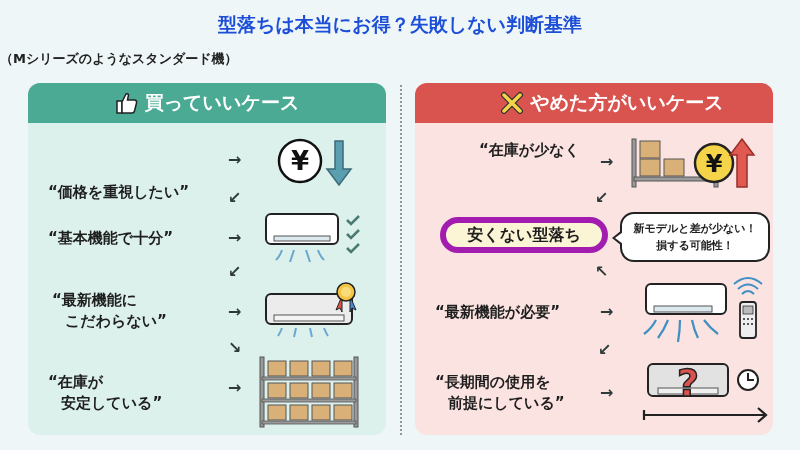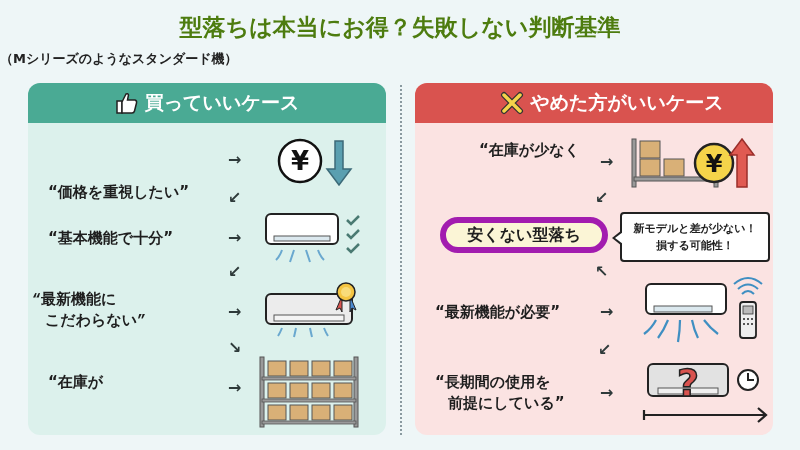--- a/index.html
+++ b/index.html
@@ -5,22 +5,22 @@
   * { box-sizing: border-box; margin: 0; padding: 0; }
   html, body { width: 800px; height: 450px; overflow: hidden; }
   body {
     background: #eef6f7;
     font-family: "DejaVu Sans", "Liberation Sans", sans-serif;
     color: #1e1e1e;
     position: relative;
   }
   .title {
     position: absolute; left: 0; top: 12px; width: 800px;
-    text-align: center; font-size: 23px; font-weight: bold; letter-spacing: 0px;
-    color: #4d7c0f;
+    text-align: center; font-size: 19px; font-weight: bold; letter-spacing: 0px;
+    color: #1d4ed8;
   }
   .subtitle {
     position: absolute; left: 0; top: 50px; width: 800px;
     text-align: left; font-size: 13px; font-weight: bold; color: #222;
   }
   .divider {
     position: absolute; left: 400px; top: 85px; height: 350px; width: 0;
     border-left: 2px dotted #8a9aa0;
   }
   .panel {
@@ -45,21 +45,21 @@
   .icon { position: absolute; }
 
   .bubble-main {
     position: absolute; left: 440px; top: 217px; width: 168px; height: 36px;
     border: 6px solid #a21caf; border-radius: 22px; background: #fbf5d6;
     display: flex; align-items: center; justify-content: center;
     font-size: 16px; font-weight: bold;
   }
   .bubble-note {
     position: absolute; left: 620px; top: 212px; width: 150px; height: 50px;
-    border: 2px solid #222; border-radius: 4px; background: #fff;
+    border: 2px solid #222; border-radius: 14px; background: #fff;
     font-size: 11px; font-weight: bold; text-align: center; line-height: 17px;
     padding-top: 6px;
   }
   .bubble-note:before {
     content: ""; position: absolute; left: -10px; top: 16px;
     border-top: 8px solid transparent; border-bottom: 8px solid transparent;
     border-right: 10px solid #222;
   }
   .bubble-note:after {
     content: ""; position: absolute; left: -7px; top: 18px;
@@ -96,38 +96,39 @@
 <div class="phrase" style="left:48px;top:228px;">“基本機能で十分”</div>
 <div class="arrow" style="left:228px;top:228px;">→</div>
 <svg class="icon" style="left:262px;top:210px;" width="110" height="55" viewBox="0 0 110 55">
   <rect x="4" y="4" width="72" height="30" rx="5" fill="#fff" stroke="#222" stroke-width="2"></rect>
   <rect x="12" y="26" width="56" height="5" fill="#dbe8ee" stroke="#555" stroke-width="1"></rect>
   <path d="M20 40 Q18 46 14 50 M32 40 Q30 46 28 52 M44 40 Q46 46 48 52 M56 40 Q58 46 62 50" stroke="#6aa8cf" stroke-width="2" fill="none"></path>
   <path d="M85 10 L89 14 L97 6 M85 24 L89 28 L97 20 M85 38 L89 42 L97 34" stroke="#4a7a72" stroke-width="2.5" fill="none"></path>
 </svg>
 <div class="arrow" style="left:228px;top:262px;">↙</div>
 
-<div class="phrase" style="left:32px;top:290px;font-family:Liberation Mono, monospace;">
+<div class="phrase" style="left:52px;top:290px;">
   <div>“最新機能に</div>
   <div style="padding-left:13px">こだわらない”</div>
 </div>
 <div class="arrow" style="left:228px;top:302px;">→</div>
 <svg class="icon" style="left:262px;top:280px;" width="110" height="60" viewBox="0 0 110 60">
   <rect x="4" y="14" width="86" height="30" rx="5" fill="#ececec" stroke="#222" stroke-width="2"></rect>
   <rect x="12" y="35" width="70" height="6" fill="#f4f4f4" stroke="#555" stroke-width="1"></rect>
   <path d="M20 48 Q18 53 16 56 M34 48 Q33 53 32 57 M48 48 Q49 53 50 57 M62 48 Q64 53 66 56" stroke="#6aa8cf" stroke-width="2" fill="none"></path>
   <path d="M80 16 L74 30 L78 28 L80 32 Z" fill="#d9534f" stroke="#222" stroke-width="1"></path>
   <path d="M88 16 L94 30 L90 28 L88 32 Z" fill="#4a8ad0" stroke="#222" stroke-width="1"></path>
   <circle cx="84" cy="12" r="9" fill="#f4c542" stroke="#222" stroke-width="1.5"></circle>
   <circle cx="84" cy="12" r="5" fill="#f8dc7a"></circle>
 </svg>
 <div class="arrow" style="left:228px;top:338px;">↘</div>
 
 <div class="phrase" style="left:48px;top:372px;">
   <div>“在庫が</div>
+  <div style="padding-left:13px">安定している”</div>
 </div>
 <div class="arrow" style="left:228px;top:378px;">→</div>
 <svg class="icon" style="left:258px;top:355px;" width="105" height="75" viewBox="0 0 105 75">
   <rect x="2" y="2" width="4" height="70" fill="#9a9a9a" stroke="#555" stroke-width="1"></rect>
   <rect x="96" y="2" width="4" height="70" fill="#9a9a9a" stroke="#555" stroke-width="1"></rect>
   <rect x="4" y="22" width="94" height="3" fill="#9a9a9a" stroke="#555" stroke-width="0.8"></rect>
   <rect x="4" y="44" width="94" height="3" fill="#9a9a9a" stroke="#555" stroke-width="0.8"></rect>
   <rect x="4" y="66" width="94" height="3" fill="#9a9a9a" stroke="#555" stroke-width="0.8"></rect>
   <g fill="#d9b077" stroke="#555" stroke-width="1">
     <rect x="10" y="6" width="18" height="15"></rect>

